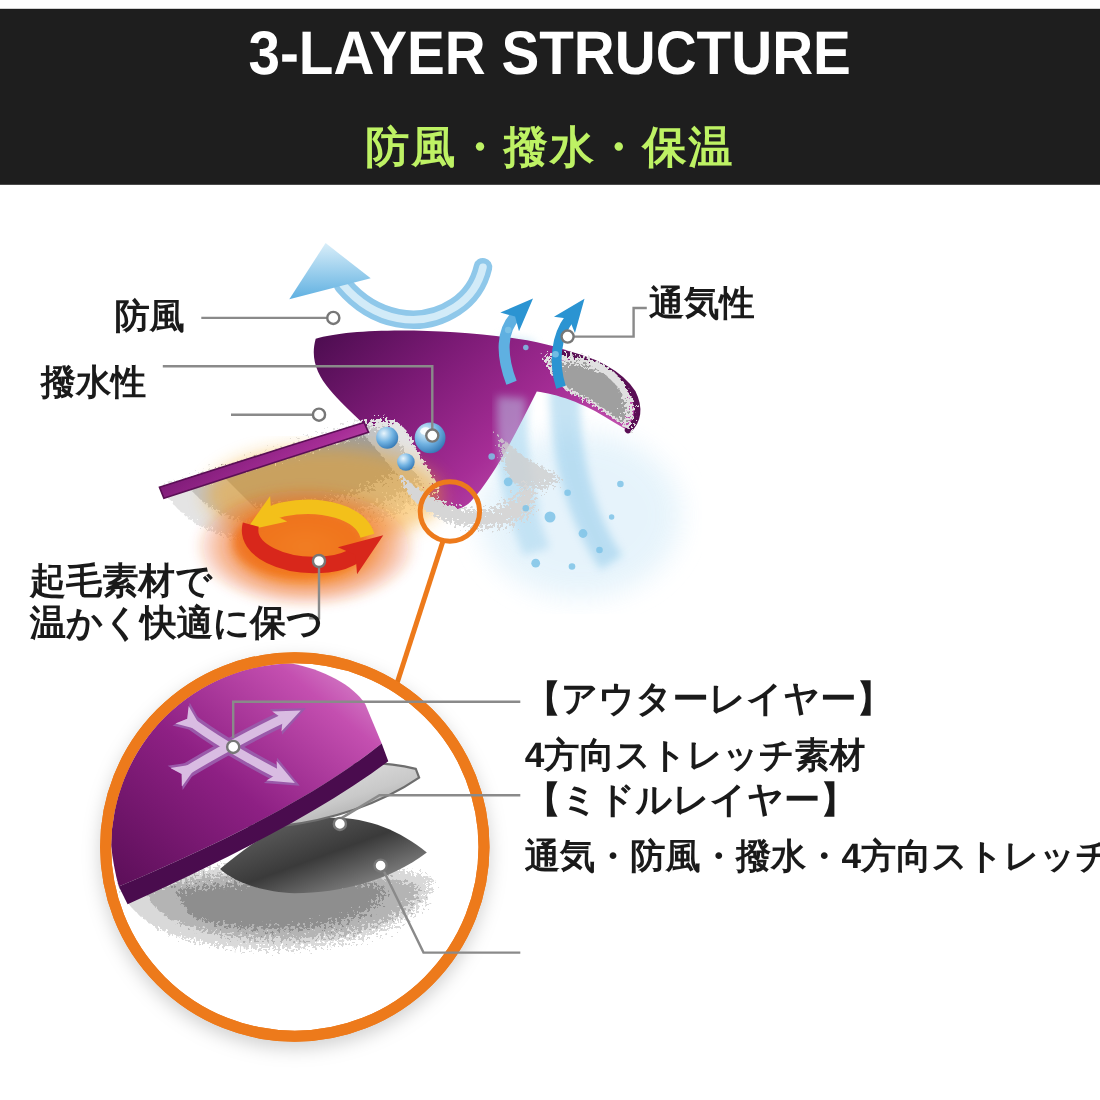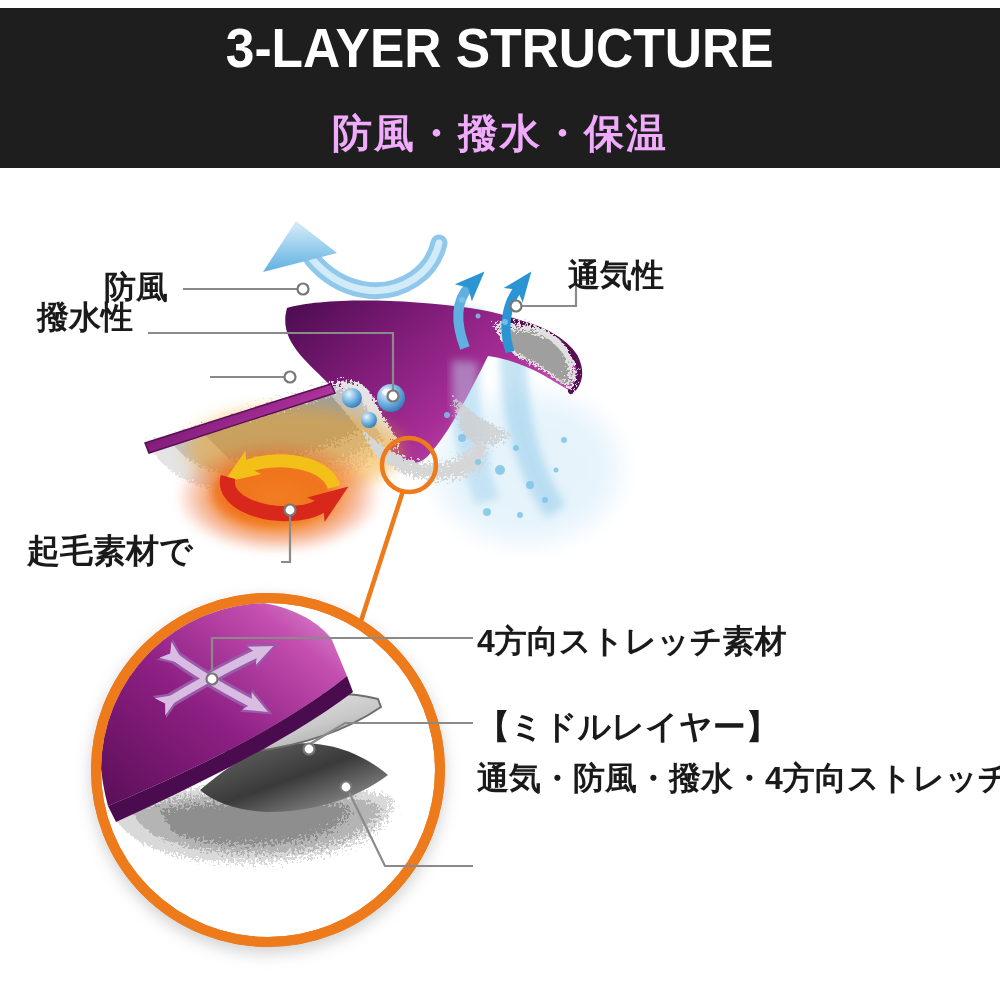--- a/index.html
+++ b/index.html
@@ -2,21 +2,21 @@
 <html><head>
 <meta charset="utf-8">
 <style>
   html,body{margin:0;padding:0;background:#ffffff;}
   body{width:1000px;height:1000px;position:relative;overflow:hidden;
        font-family:"Liberation Sans","DejaVu Sans",sans-serif;color:#1a1a1a;}
   .banner{position:absolute;top:8px;left:0;right:0;height:160px;background:#1e1e1e;
           display:flex;flex-direction:column;align-items:center;justify-content:center;gap:26px;}
   .banner .title{color:#fff;font-size:56px;font-weight:800;letter-spacing:0px;
                  transform:scaleX(.92);white-space:nowrap;}
-  .banner .subtitle{color:#f0abfc;font-size:40px;font-weight:700;letter-spacing:2px;white-space:nowrap;}
+  .banner .subtitle{color:#bef264;font-size:40px;font-weight:700;letter-spacing:2px;white-space:nowrap;}
   .lbl{position:absolute;font-size:32px;font-weight:600;white-space:nowrap;line-height:1.1;}
   .note{position:absolute;font-size:33px;font-weight:600;line-height:38px;white-space:nowrap;}
   .layerlbl{position:absolute;left:477px;white-space:nowrap;}
   .layerlbl .t{font-size:33px;font-weight:600;}
   .layerlbl .d{font-size:32px;font-weight:600;margin-top:7px;}
   svg{position:absolute;top:0;left:0;}
 </style>
 </head>
 <body>
 
@@ -225,28 +225,30 @@
     <circle cx="346" cy="787" r="5.5"></circle>
   </g>
 </svg>
 
 <div class="banner">
   <div class="title">3-LAYER STRUCTURE</div>
   <div class="subtitle">防風・撥水・保温</div>
 </div>
 
 <div class="lbl" style="left:104px;top:270px;">防風</div>
-<div class="lbl" style="left:37px;top:300px;">撥水性</div>
-<div class="lbl" style="left:568px;top:258px;">通気性</div>
-
-<div class="note" style="left:27px;top:532px;">
+<div class="lbl" style="left:37px;top:330px;">撥水性</div>
+<div class="lbl" style="left:590px;top:258px;">通気性</div>
+
+<div class="note" style="left:27px;top:509px;">
   <div>起毛素材で</div>
+  <div>温かく快適に保つ</div>
 </div>
 
 <div class="layerlbl" style="top:613px;">
+  <div class="t">【アウターレイヤー】</div>
   <div class="d">4方向ストレッチ素材</div>
 </div>
 <div class="layerlbl" style="top:705px;">
   <div class="t">【ミドルレイヤー】</div>
   <div class="d">通気・防風・撥水・4方向ストレッチ</div>
 </div>
 <div class="layerlbl" style="top:842px;">
 </div>
 
 </body></html>

